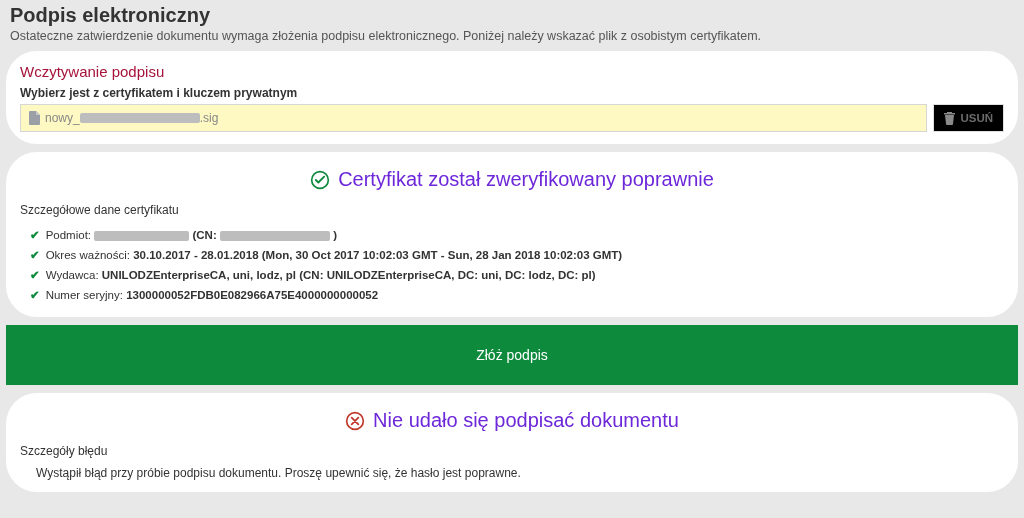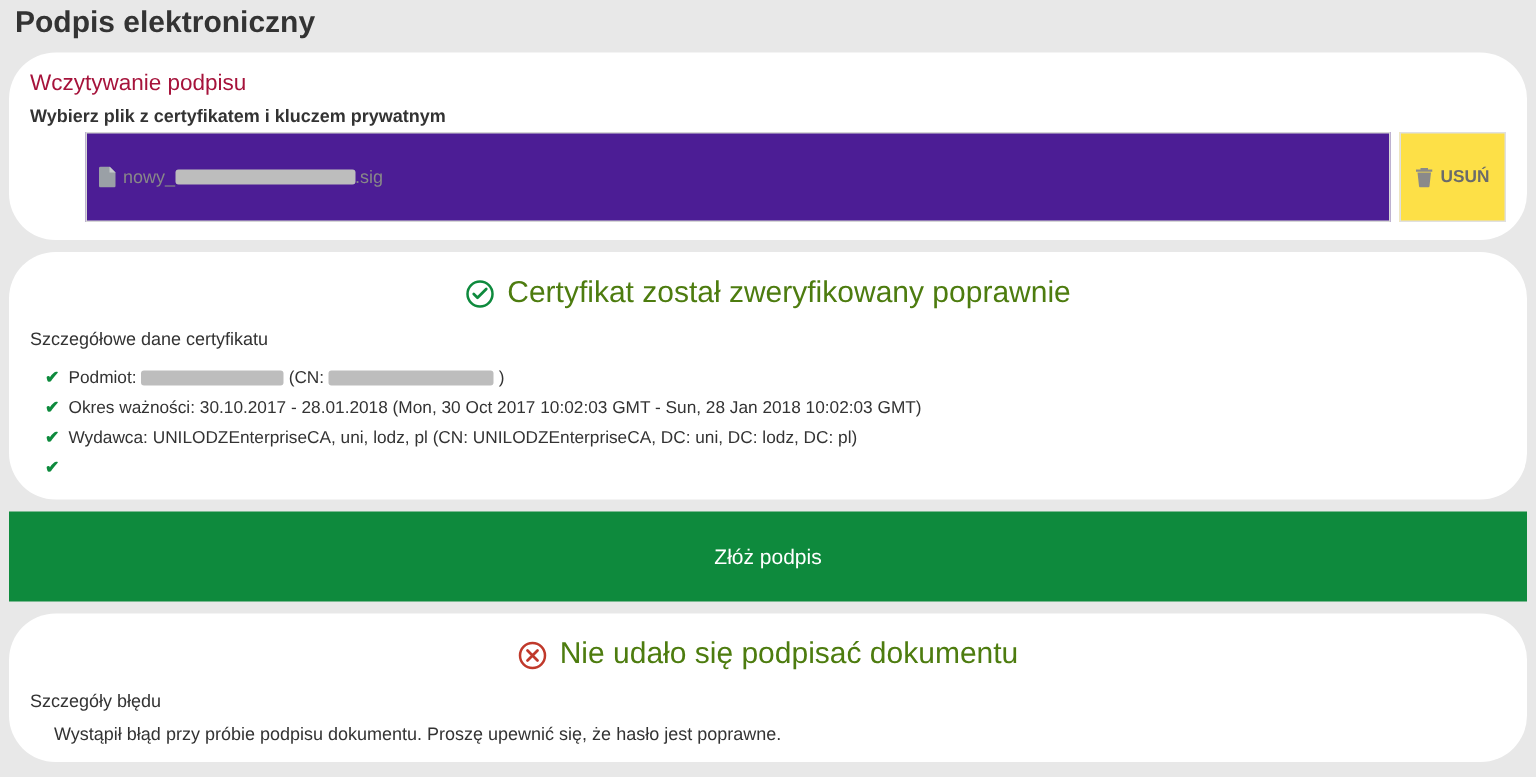--- a/index.html
+++ b/index.html
@@ -45,27 +45,26 @@
     margin-bottom: 4px;
   }
   .file-row {
     display: flex;
     align-items: stretch;
     gap: 6px;
   }
   .file-name-box {
     flex: 1;
     border: 1px solid #d6d6d6;
-    padding: 22px 8px;
+    padding: 6px 8px;
     color: #888;
     display: flex;
     align-items: center;
     font-size: 12px;
-    background: #4c1d95;
-    margin-left: 37px;
+    background: #fef9c3;
   }
   .file-name-box svg { margin-right: 4px; flex-shrink: 0; }
   .redacted {
     display:inline-block;
     background:#bdbdbd;
     color:transparent;
     border-radius:2px;
     height:10px;
     vertical-align:middle;
   }
@@ -75,36 +74,36 @@
     color: #6b6b6b;
     font-size: 11.5px;
     font-weight: 700;
     padding: 6px 10px;
     display: inline-flex;
     align-items: center;
     gap: 5px;
     cursor: pointer;
   }
   .btn.flat {
-    background: #fde047;
+    background: #000000;
     border-color: #e0e0e0;
   }
   .help-text {
     color: #a6133b;
     font-size: 11.5px;
     margin-top: 6px;
   }
   .center-banner {
     text-align: center;
     margin: 4px 0 12px 0;
   }
   .center-banner.big {
     font-size: 20px;
     font-weight: 400;
-    color: #4d7c0f;
+    color: #6d28d9;
     display: flex;
     justify-content: center;
     align-items: center;
     gap: 8px;
   }
   .sub-title {
     font-size: 12px;
     color: #333;
     margin: 0 0 8px 0;
     font-weight: 400;
@@ -117,21 +116,21 @@
   .check-list li {
     font-size: 11.5px;
     color: #333;
     padding: 3px 0;
     display: flex;
     align-items: baseline;
     gap: 6px;
   }
   .check-list li .tick { color: #0e8a3d; font-weight: 700; flex-shrink:0; }
   .check-list li .label { color: #333; }
-  .check-list li .value { font-weight: 400; }
+  .check-list li .value { font-weight: 700; }
   .submit-bar {
     background: #0e8a3d;
     color: #fff;
     text-align: center;
     padding: 22px 0;
     font-size: 14px;
     margin: 0 6px 8px 6px;
     cursor: pointer;
   }
   .err-text {
@@ -144,25 +143,26 @@
   }
   .icon-circle-x {
     width: 20px; height: 20px;
   }
 </style>
 </head>
 <body>
 
 <div class="page-header">
   <h1>Podpis elektroniczny</h1>
+  <div class="subtitle">Ostateczne zatwierdzenie dokumentu wymaga złożenia podpisu elektronicznego. Poniżej należy wskazać plik z osobistym certyfikatem.</div>
 </div>
 
 <div class="card">
   <div class="section-title red">Wczytywanie podpisu</div>
-  <div class="label-bold">Wybierz plik z certyfikatem i kluczem prywatnym</div>
+  <div class="label-bold">Wybierz jest z certyfikatem i kluczem prywatnym</div>
   <div class="file-row">
     <div class="file-name-box">
       <svg width="12" height="14" viewBox="0 0 12 14">
         <path d="M1 0 h6 l4 4 v9 a1 1 0 0 1 -1 1 h-9 a1 1 0 0 1 -1 -1 v-12 a1 1 0 0 1 1 -1 z" fill="#9aa0a6"></path>
         <path d="M7 0 v4 h4 z" fill="#c5c9cc"></path>
       </svg>
       <span>nowy_</span>
       <span class="redacted" style="width:120px">x</span>
       <span>.sig</span>
     </div>
@@ -206,20 +206,24 @@
     </li>
     <li>
       <span class="tick">✔</span>
       <span>
         <span class="label">Wydawca:</span>
         <span class="value">UNILODZEnterpriseCA, uni, lodz, pl (CN: UNILODZEnterpriseCA, DC: uni, DC: lodz, DC: pl)</span>
       </span>
     </li>
     <li>
       <span class="tick">✔</span>
+      <span>
+        <span class="label">Numer seryjny:</span>
+        <span class="value">1300000052FDB0E082966A75E4000000000052</span>
+      </span>
     </li>
   </ul>
 </div>
 
 <div class="submit-bar">
   <span>Złóż podpis</span>
 </div>
 
 <div class="card">
   <div class="center-banner big">

